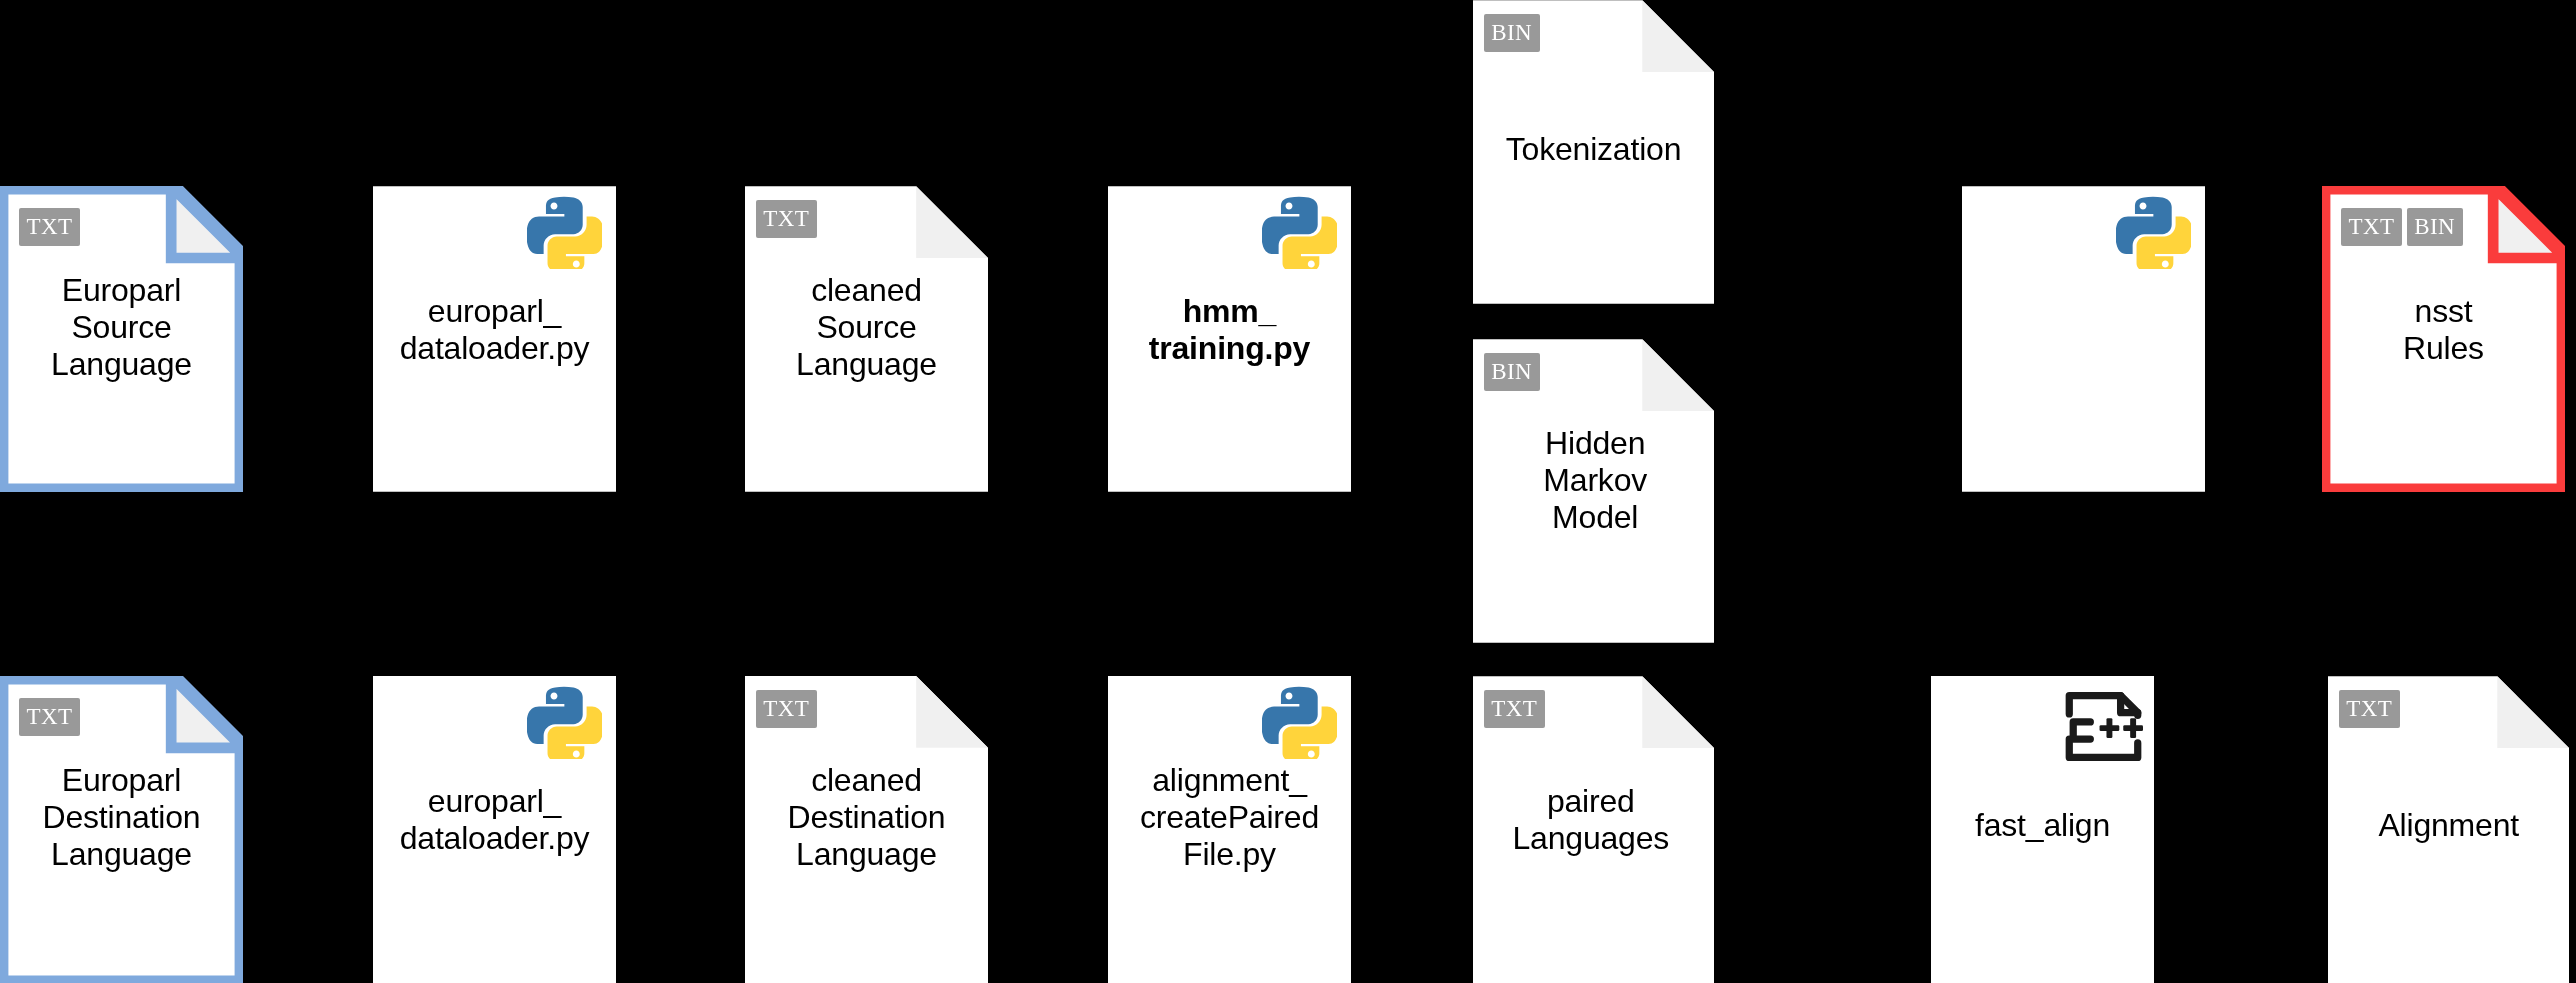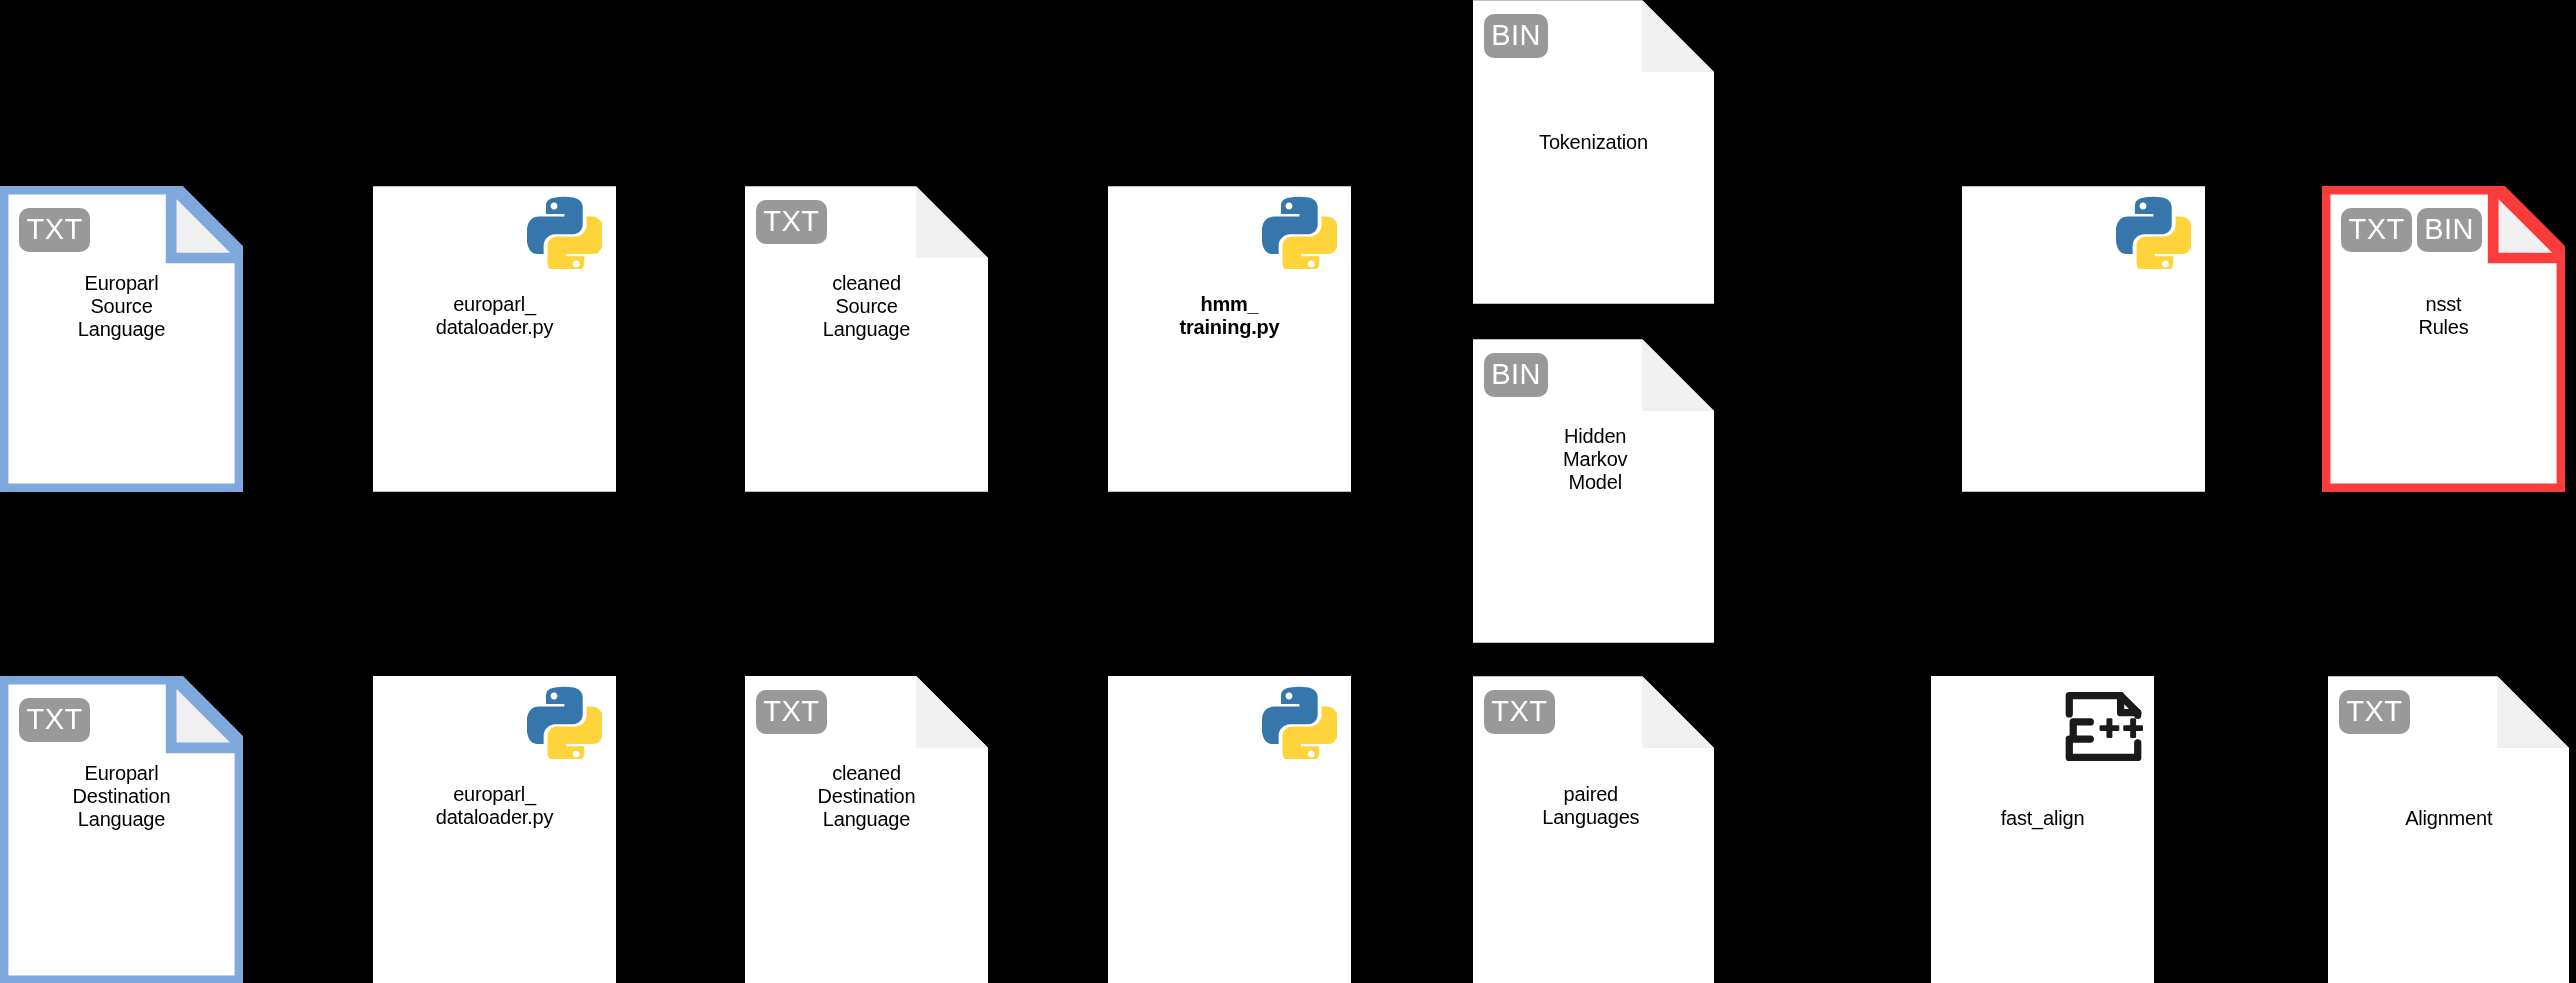--- a/index.html
+++ b/index.html
@@ -21,41 +21,41 @@
     box-sizing: border-box;
   }
 
   
   .label {
     position: absolute;
     left: 0;
     right: 0;
     text-align: center;
     color: #000000;
-    font-size: 20px;
+    font-size: 32px;
     line-height: 1.16;
     white-space: pre-line;
     letter-spacing: -0.2px;
   }
 
   
   .badges {
     position: absolute;
     display: flex;
     gap: 4.6px;
   }
   .badge {
     background: #999999;
     color: #ffffff;
-    border-radius: 10px;
-    font-size: 29px;
+    border-radius: 2px;
+    font-size: 23px;
     line-height: 1;
     padding: 6.9px 7.6px 8.4px 7.6px;
     letter-spacing: 0.4px;
-    font-family: Liberation Sans, sans-serif;
+    font-family: Liberation Serif, serif;
   }
 
   
   .pylogo { position: absolute; }
   
   .cpplogo { position: absolute; }
 </style>
 </head>
 <body>
 
@@ -185,20 +185,23 @@
 Language</div>
     </div>
     <div class="tile" style="left: 1108px; top: 676px; width: 243px; height: 308px;">
       <svg width="243" height="308" viewBox="0 0 318 403" style="position: absolute; left: 0px; top: 0px;">
         <path d="M0,0 L318,0 L318,403 L0,403 Z" fill="#ffffff"></path>
       </svg>
       <div class="pylogo" style="right: 13.8px; top: 7.6px;"><svg viewBox="0 0 110 110" width="75" height="75">
           <path fill="#3776ab" d="M54.2 4c-4.6 0-9 .4-12.9 1.1-11.4 2-13.5 6.2-13.5 14v10.3h27V33H17.6c-7.8 0-14.7 4.7-16.8 13.7-2.5 10.3-2.6 16.7 0 27.4C2.7 82.1 7.3 88 15.1 88h9.3V75.6c0-8.9 7.7-16.7 16.8-16.7h27c7.5 0 13.5-6.2 13.5-13.7V19.1c0-7.3-6.2-12.8-13.5-14C63.4 4.4 58.8 4 54.2 4zM39.6 12.3c2.8 0 5.1 2.3 5.1 5.2 0 2.8-2.3 5.1-5.1 5.1-2.8 0-5.1-2.3-5.1-5.1 0-2.9 2.3-5.2 5.1-5.2z"></path>
           <path fill="#ffd43b" d="M87.4 33v12.1c0 9.3-7.9 17.1-16.8 17.1h-27c-7.4 0-13.5 6.3-13.5 13.7v25.7c0 7.3 6.4 11.6 13.5 13.7 8.5 2.5 16.7 3 27 0 6.8-2 13.5-6 13.5-13.7V91.3h-27v-3.4h40.5c7.8 0 10.8-5.5 13.5-13.7 2.8-8.5 2.7-16.6 0-27.4C109.2 38.9 103.2 33 95.4 33h-8zM72.3 97.5c2.8 0 5.1 2.3 5.1 5.1 0 2.9-2.3 5.2-5.1 5.2-2.8 0-5.1-2.3-5.1-5.2 0-2.8 2.3-5.1 5.1-5.1z"></path>
         </svg></div>
+      <div class="label" style="top: 86px; padding-left: 4.6px; padding-right: 4.6px;">alignment_
+createPaired
+File.py</div>
     </div>
     <div class="tile" style="left: 1473px; top: 676px; width: 241px; height: 308px;">
       <svg width="241" height="308" viewBox="0 0 316 403" style="position: absolute; left: 0px; top: 0px;">
         <path d="M0,0 L222,0 L316,94 L316,403 L0,403 Z" fill="#ffffff"></path>
         <path d="M222,0 L316,94 L222,94 Z" fill="#f0f0f0" stroke="#ffffff" stroke-width="0"></path>
       </svg>
       <div class="badges" style="left: 10.7px; top: 13.8px;">
         <span class="badge">TXT</span>
       </div>
       <div class="label" style="top: 107px; padding-left: 4.6px; padding-right: 10px;">paired

